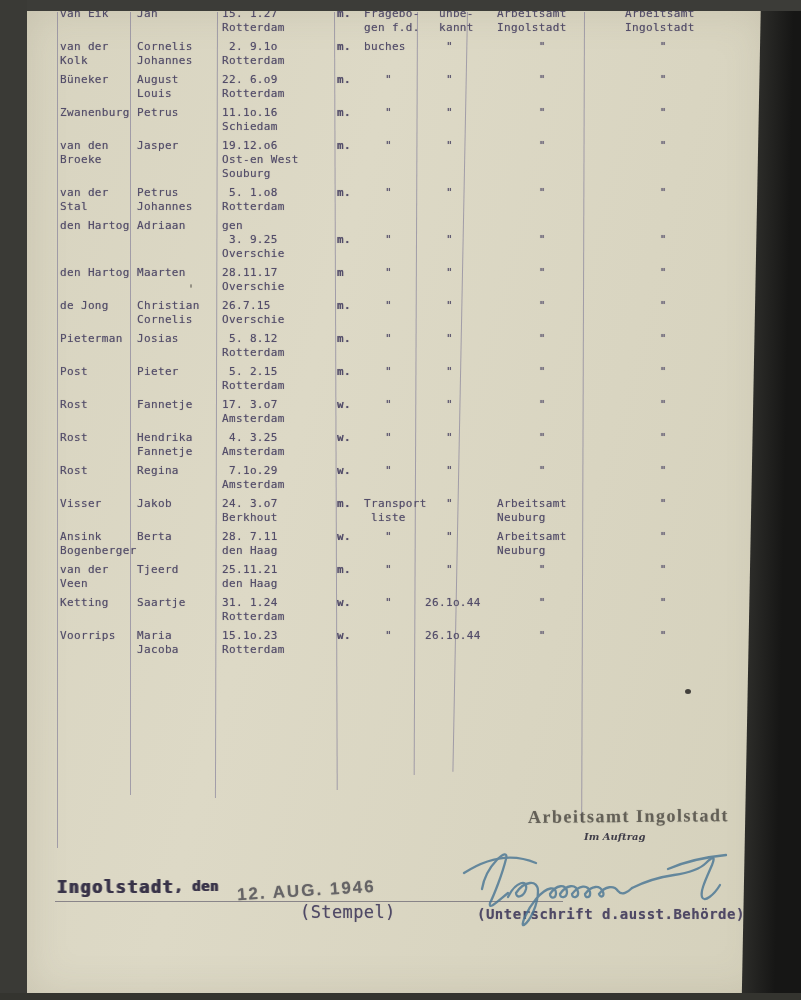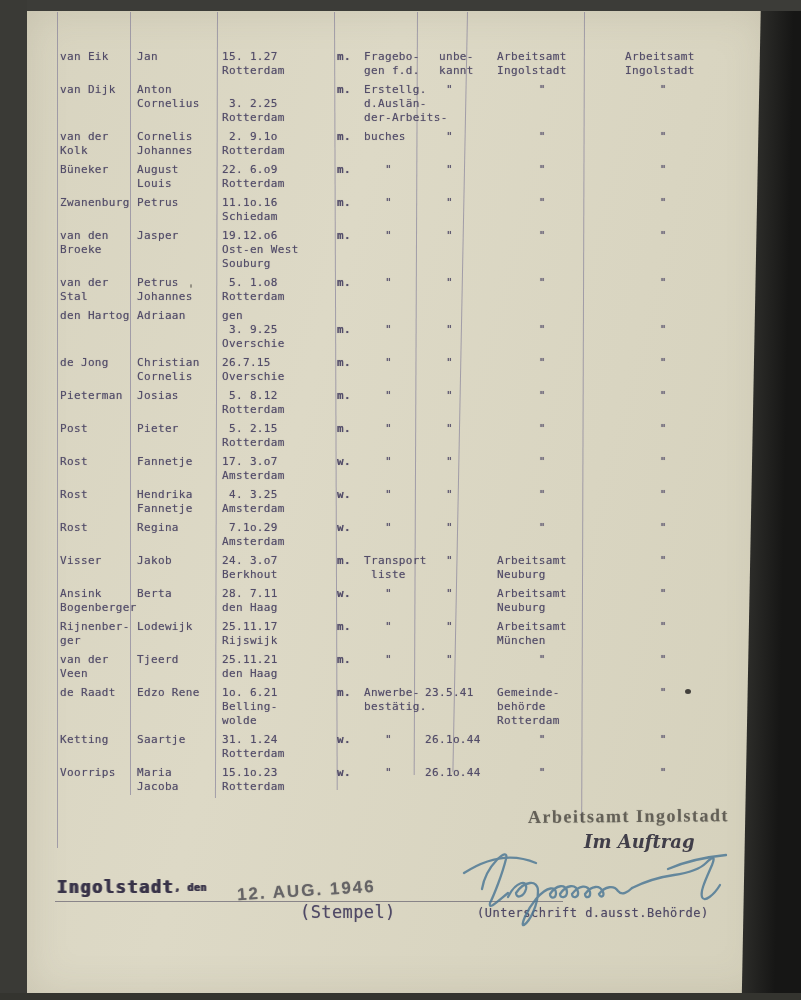--- a/index.html
+++ b/index.html
@@ -19,52 +19,52 @@
   #band-right{left:761px;top:-4px;width:60px;height:1012px;
               background:linear-gradient(to right,#2c2c29,#161615 55%);
               transform:rotate(1.1deg);transform-origin:top left;}
   #band-bottom{left:0;top:993px;width:801px;height:7px;background:#34342f;}
 
   
   .vrule{position:absolute;width:1.3px;background:rgba(104,98,140,.5);
          transform-origin:top center;z-index:2;}
 
   
-  #records{position:absolute;left:60px;top:0;padding-top:15px;z-index:3;margin-top:35px;}
+  #records{position:absolute;left:60px;top:0;padding-top:7px;z-index:3;}
   .row{display:block;margin-bottom:5px;}
   .cell{display:inline-block;vertical-align:top;white-space:pre;
         font-size:11px;line-height:14px;letter-spacing:.35px;
         color:rgba(79,73,102,.95);
         text-shadow:0 0 .8px rgba(80,74,104,.55);}
   .c1{width:77px;} .c2{width:85px;} .c3{width:115px;} .c4{width:27px;font-weight:bold;}
   .c5{width:61px;} .c6{width:72px;} .c7{width:128px;} .c8{width:100px;}
 
   
   .typed{position:absolute;font-size:11.5px;letter-spacing:.4px;
          color:rgba(75,69,98,.95);text-shadow:0 0 .8px rgba(80,74,104,.5);z-index:3;}
   #office-stamp{position:absolute;left:528px;top:806px;z-index:4;
         font-family:"Liberation Serif", serif;font-weight:bold;font-size:18px;
         letter-spacing:1.5px;color:rgba(58,55,50,.58);transform:rotate(-.5deg);
         text-shadow:0 0 1px rgba(58,55,50,.4);}
   #im-auftrag{position:absolute;left:584px;top:831px;z-index:4;
         font-family:"DejaVu Serif", serif;font-style:italic;font-weight:bold;
-        font-size:18px;color:rgba(48,45,60,.9);}
+        font-size:10px;color:rgba(48,45,60,.9);}
   #place{position:absolute;left:57px;top:877px;z-index:4;
         font-size:17px;font-weight:bold;letter-spacing:1.5px;
         color:rgba(55,50,72,.95);
         text-shadow:.9px 0 0 rgba(55,50,72,.7),-.9px 0 0 rgba(55,50,72,.5);}
-  #place-suffix{font-size:10px;font-weight:bold;letter-spacing:.5px;vertical-align:2px;}
+  #place-suffix{font-size:14px;font-weight:bold;letter-spacing:.5px;vertical-align:2px;}
   #sig-line{position:absolute;left:55px;top:901px;width:508px;height:1.4px;
         background:rgba(70,65,90,.55);z-index:3;}
   #date-stamp{position:absolute;left:237px;top:881px;z-index:4;
         font-family:"Liberation Sans", sans-serif;font-size:17px;font-weight:bold;
         letter-spacing:2px;color:rgba(92,90,94,.82);transform:rotate(-3.5deg);
         text-shadow:0 0 1px rgba(92,90,94,.6);}
   #stempel{left:300px;top:902px;font-size:17px;}
-  #unterschrift{left:477px;top:906px;font-size:12px;letter-spacing:.5px;}
+  #unterschrift{left:477px;top:906px;font-size:14px;letter-spacing:.5px;font-weight:bold;}
   #signature-svg{position:absolute;left:452px;top:833px;z-index:5;}
   .speck{position:absolute;background:rgba(40,38,36,.85);border-radius:50%;z-index:4;}
 </style>
 </head>
 <body>
 
 <div id="page">
 
   <div id="paper"></div>
 
@@ -76,26 +76,20 @@
   <div class="vrule" style="left:467px;top:12px;height:760px;transform:rotate(1.1deg);"></div>
   <div class="vrule" style="left:584px;top:12px;height:810px;transform:rotate(.2deg);"></div>
 
   <div id="records">
       <div class="row"><span class="cell c1">van Eik</span><span class="cell c2">Jan</span><span class="cell c3">15. 1.27
 Rotterdam</span><span class="cell c4">m.</span><span class="cell c5">Fragebo-
 gen f.d.</span><span class="cell c6">  unbe-
   kannt</span><span class="cell c7">Arbeitsamt
 Ingolstadt</span><span class="cell c8">Arbeitsamt
 Ingolstadt</span></div>
-      <div class="row"><span class="cell c1">van Dijk</span><span class="cell c2">Anton
-Cornelius</span><span class="cell c3">
- 3. 2.25
-Rotterdam</span><span class="cell c4">m.</span><span class="cell c5">Erstellg.
-d.Auslän-
-der-Arbeits-</span><span class="cell c6">   "</span><span class="cell c7">      "</span><span class="cell c8">     "</span></div>
       <div class="row"><span class="cell c1">van der
 Kolk</span><span class="cell c2">Cornelis
 Johannes</span><span class="cell c3"> 2. 9.1o
 Rotterdam</span><span class="cell c4">m.</span><span class="cell c5">buches</span><span class="cell c6">   "</span><span class="cell c7">      "</span><span class="cell c8">     "</span></div>
       <div class="row"><span class="cell c1">Büneker</span><span class="cell c2">August
 Louis</span><span class="cell c3">22. 6.o9
 Rotterdam</span><span class="cell c4">m.</span><span class="cell c5">   "</span><span class="cell c6">   "</span><span class="cell c7">      "</span><span class="cell c8">     "</span></div>
       <div class="row"><span class="cell c1">Zwanenburg</span><span class="cell c2">Petrus</span><span class="cell c3">11.1o.16
 Schiedam</span><span class="cell c4">m.</span><span class="cell c5">   "</span><span class="cell c6">   "</span><span class="cell c7">      "</span><span class="cell c8">     "</span></div>
       <div class="row"><span class="cell c1">van den
@@ -107,20 +101,22 @@
 Johannes</span><span class="cell c3"> 5. 1.o8
 Rotterdam</span><span class="cell c4">m.</span><span class="cell c5">   "</span><span class="cell c6">   "</span><span class="cell c7">      "</span><span class="cell c8">     "</span></div>
       <div class="row"><span class="cell c1">den Hartog</span><span class="cell c2">Adriaan</span><span class="cell c3">gen
  3. 9.25
 Overschie</span><span class="cell c4">
 m.</span><span class="cell c5">
    "</span><span class="cell c6">
    "</span><span class="cell c7">
       "</span><span class="cell c8">
      "</span></div>
+      <div class="row"><span class="cell c1">den Hartog</span><span class="cell c2">Maarten</span><span class="cell c3">28.11.17
+Overschie</span><span class="cell c4">m</span><span class="cell c5">   "</span><span class="cell c6">   "</span><span class="cell c7">      "</span><span class="cell c8">     "</span></div>
       <div class="row"><span class="cell c1">de Jong</span><span class="cell c2">Christian
 Cornelis</span><span class="cell c3">26.7.15
 Overschie</span><span class="cell c4">m.</span><span class="cell c5">   "</span><span class="cell c6">   "</span><span class="cell c7">      "</span><span class="cell c8">     "</span></div>
       <div class="row"><span class="cell c1">Pieterman</span><span class="cell c2">Josias</span><span class="cell c3"> 5. 8.12
 Rotterdam</span><span class="cell c4">m.</span><span class="cell c5">   "</span><span class="cell c6">   "</span><span class="cell c7">      "</span><span class="cell c8">     "</span></div>
       <div class="row"><span class="cell c1">Post</span><span class="cell c2">Pieter</span><span class="cell c3"> 5. 2.15
 Rotterdam</span><span class="cell c4">m.</span><span class="cell c5">   "</span><span class="cell c6">   "</span><span class="cell c7">      "</span><span class="cell c8">     "</span></div>
       <div class="row"><span class="cell c1">Rost</span><span class="cell c2">Fannetje</span><span class="cell c3">17. 3.o7
 Amsterdam</span><span class="cell c4">w.</span><span class="cell c5">   "</span><span class="cell c6">   "</span><span class="cell c7">      "</span><span class="cell c8">     "</span></div>
       <div class="row"><span class="cell c1">Rost</span><span class="cell c2">Hendrika
@@ -129,33 +125,23 @@
       <div class="row"><span class="cell c1">Rost</span><span class="cell c2">Regina</span><span class="cell c3"> 7.1o.29
 Amsterdam</span><span class="cell c4">w.</span><span class="cell c5">   "</span><span class="cell c6">   "</span><span class="cell c7">      "</span><span class="cell c8">     "</span></div>
       <div class="row"><span class="cell c1">Visser</span><span class="cell c2">Jakob</span><span class="cell c3">24. 3.o7
 Berkhout</span><span class="cell c4">m.</span><span class="cell c5">Transport
  liste</span><span class="cell c6">   "</span><span class="cell c7">Arbeitsamt
 Neuburg</span><span class="cell c8">     "</span></div>
       <div class="row"><span class="cell c1">Ansink
 Bogenberger</span><span class="cell c2">Berta</span><span class="cell c3">28. 7.11
 den Haag</span><span class="cell c4">w.</span><span class="cell c5">   "</span><span class="cell c6">   "</span><span class="cell c7">Arbeitsamt
 Neuburg</span><span class="cell c8">     "</span></div>
-      <div class="row"><span class="cell c1">Rijnenber-
-ger</span><span class="cell c2">Lodewijk</span><span class="cell c3">25.11.17
-Rijswijk</span><span class="cell c4">m.</span><span class="cell c5">   "</span><span class="cell c6">   "</span><span class="cell c7">Arbeitsamt
-München</span><span class="cell c8">     "</span></div>
       <div class="row"><span class="cell c1">van der
 Veen</span><span class="cell c2">Tjeerd</span><span class="cell c3">25.11.21
 den Haag</span><span class="cell c4">m.</span><span class="cell c5">   "</span><span class="cell c6">   "</span><span class="cell c7">      "</span><span class="cell c8">     "</span></div>
-      <div class="row"><span class="cell c1">de Raadt</span><span class="cell c2">Edzo Rene</span><span class="cell c3">1o. 6.21
-Belling-
-wolde</span><span class="cell c4">m.</span><span class="cell c5">Anwerbe-
-bestätig.</span><span class="cell c6">23.5.41</span><span class="cell c7">Gemeinde-
-behörde
-Rotterdam</span><span class="cell c8">     "</span></div>
       <div class="row"><span class="cell c1">Ketting</span><span class="cell c2">Saartje</span><span class="cell c3">31. 1.24
 Rotterdam</span><span class="cell c4">w.</span><span class="cell c5">   "</span><span class="cell c6">26.1o.44</span><span class="cell c7">      "</span><span class="cell c8">     "</span></div>
       <div class="row"><span class="cell c1">Voorrips</span><span class="cell c2">Maria
 Jacoba</span><span class="cell c3">15.1o.23
 Rotterdam</span><span class="cell c4">w.</span><span class="cell c5">   "</span><span class="cell c6">26.1o.44</span><span class="cell c7">      "</span><span class="cell c8">     "</span></div>
     </div>
 
   <div id="office-stamp">Arbeitsamt Ingolstadt</div>
   <div id="im-auftrag">Im Auftrag</div>
 

